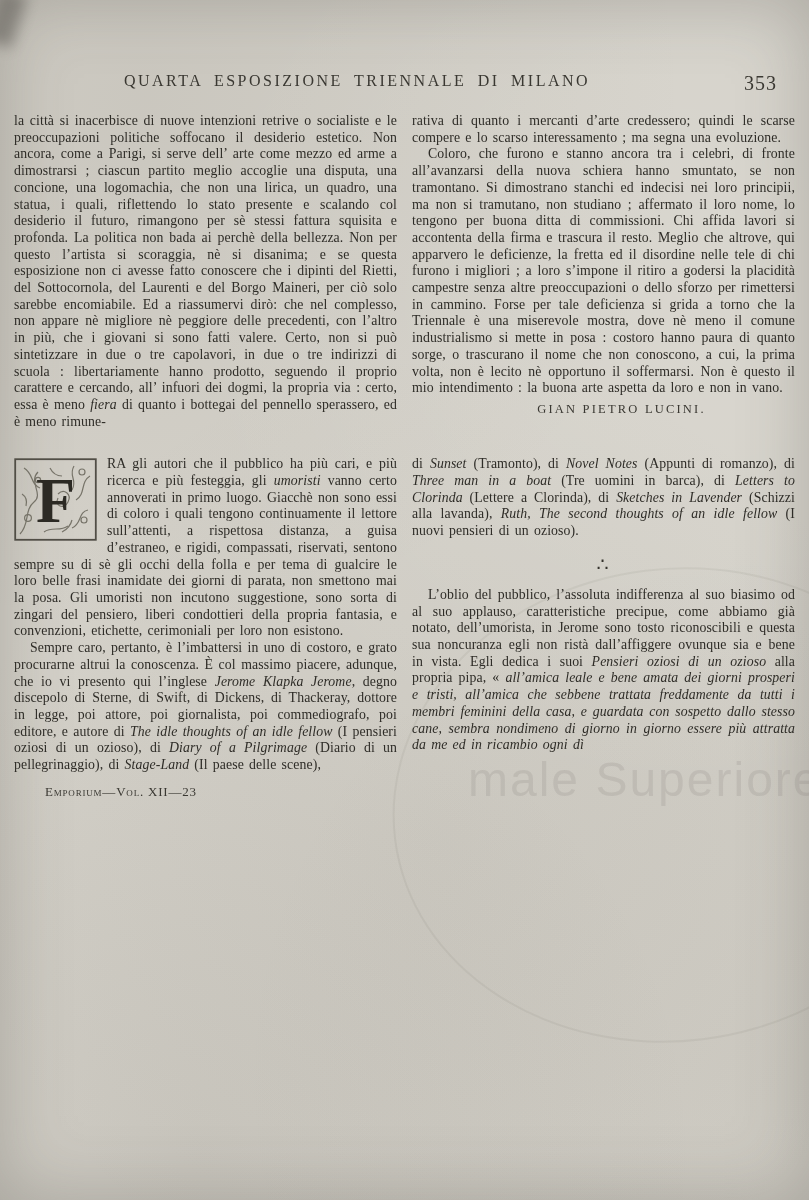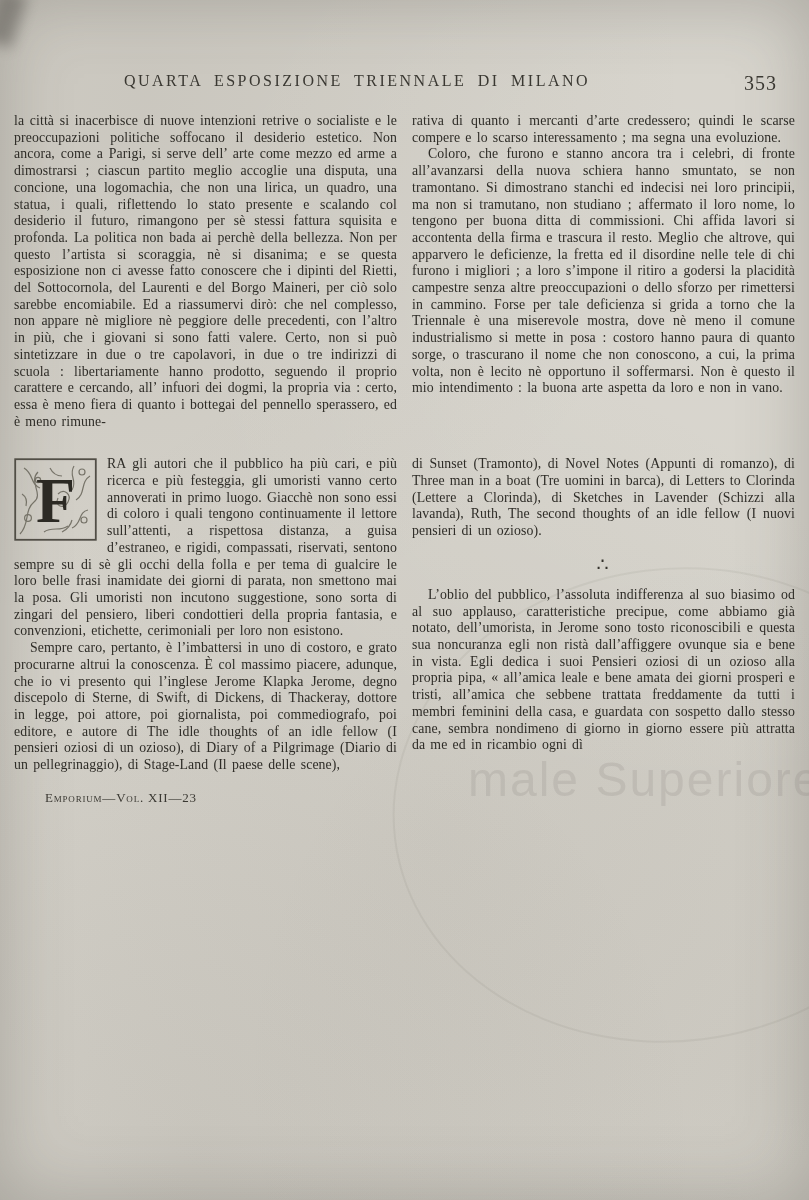--- a/index.html
+++ b/index.html
@@ -74,21 +74,21 @@
 
   p.body-text {
     margin: 0;
     font-size: 13.8px;
     line-height: 16.7px;
     text-align: justify;
     word-spacing: 1.6px;
     letter-spacing: 0.1px;
   }
   p.indent { text-indent: 16px; }
-  .it { }
+  .it { font-style: italic; }
 
   .signature {
     margin-top: 5px;
     text-align: center;
     padding-left: 36px;
     font-size: 12.5px;
     letter-spacing: 2.2px;
     color: #3a3832;
   }
 
@@ -114,21 +114,21 @@
   .asterism {
     text-align: center;
     font-size: 19px;
     line-height: 19px;
     margin: 15px 0 13px 0;
     letter-spacing: 2px;
     color: #34322c;
   }
 
   .imprint {
-    margin-top: 16px;
+    margin-top: 10px;
     padding-left: 31px;
     font-size: 13px;
     letter-spacing: 0.8px;
     font-variant: small-caps;
     color: #3a3832;
   }
 </style>
 </head>
 <body>
 
@@ -143,20 +143,21 @@
     <div class="folio">353</div>
   </div>
 
   <div class="columns">
     <div class="col">
       <p class="body-text"><span>la città si inacerbisce di nuove intenzioni retrive o socialiste e le preoccupazioni politiche soffocano il desiderio estetico. Non ancora, come a Parigi, si serve dell’ arte come mezzo ed arme a dimostrarsi ; ciascun partito meglio accoglie una disputa, una concione, una logomachia, che non una lirica, un quadro, una statua, i quali, riflettendo lo stato presente e scalando col desiderio il futuro, rimangono per sè stessi fattura squisita e profonda. La politica non bada ai perchè della bellezza. Non per questo l’artista si scoraggia, nè si disanima; e se questa esposizione non ci avesse fatto conoscere che i dipinti del Rietti, del Sottocornola, del Laurenti e del Borgo Maineri, per ciò solo sarebbe encomiabile. Ed a riassumervi dirò: che nel complesso, non appare nè migliore nè peggiore delle precedenti, con l’altro in più, che i giovani si sono fatti valere. Certo, non si può sintetizzare in due o tre capolavori, in due o tre indirizzi di scuola : libertariamente hanno prodotto, seguendo il proprio carattere e cercando, all’ infuori dei dogmi, la propria via : certo, essa è meno </span><span class="it">fiera</span><span> di quanto i bottegai del pennello sperassero, ed è meno rimune-</span></p>
     </div>
     <div class="col">
       <p class="body-text"><span>rativa di quanto i mercanti d’arte credessero; quindi le scarse compere e lo scarso interessamento ; ma segna una evoluzione.</span></p>
       <p class="body-text indent"><span>Coloro, che furono e stanno ancora tra i celebri, di fronte all’avanzarsi della nuova schiera hanno smuntato, se non tramontano. Si dimostrano stanchi ed indecisi nei loro principii, ma non si tramutano, non studiano ; affermato il loro nome, lo tengono per buona ditta di commissioni. Chi affida lavori si accontenta della firma e trascura il resto. Meglio che altrove, qui apparvero le deficienze, la fretta ed il disordine nelle tele di chi furono i migliori ; a loro s’impone il ritiro a godersi la placidità campestre senza altre preoccupazioni o dello sforzo per rimettersi in cammino. Forse per tale deficienza si grida a torno che la Triennale è una miserevole mostra, dove nè meno il comune industrialismo si mette in posa : costoro hanno paura di quanto sorge, o trascurano il nome che non conoscono, a cui, la prima volta, non è lecito nè opportuno il soffermarsi. Non è questo il mio intendimento : la buona arte aspetta da loro e non in vano.</span></p>
+      <div class="signature">GIAN PIETRO LUCINI.</div>
     </div>
   </div>
 
 
   <div class="columns article2">
     <div class="col">
       <div class="drop-cap-box">
         <svg width="83" height="83" viewBox="0 0 83 83" xmlns="http://www.w3.org/2000/svg">
           <rect x="1.2" y="1.2" width="80.6" height="80.6" fill="none" stroke="#514e46" stroke-width="1.8"></rect>
           <g fill="none" stroke="#6d6a5f" stroke-width="1.2" opacity="0.9">

